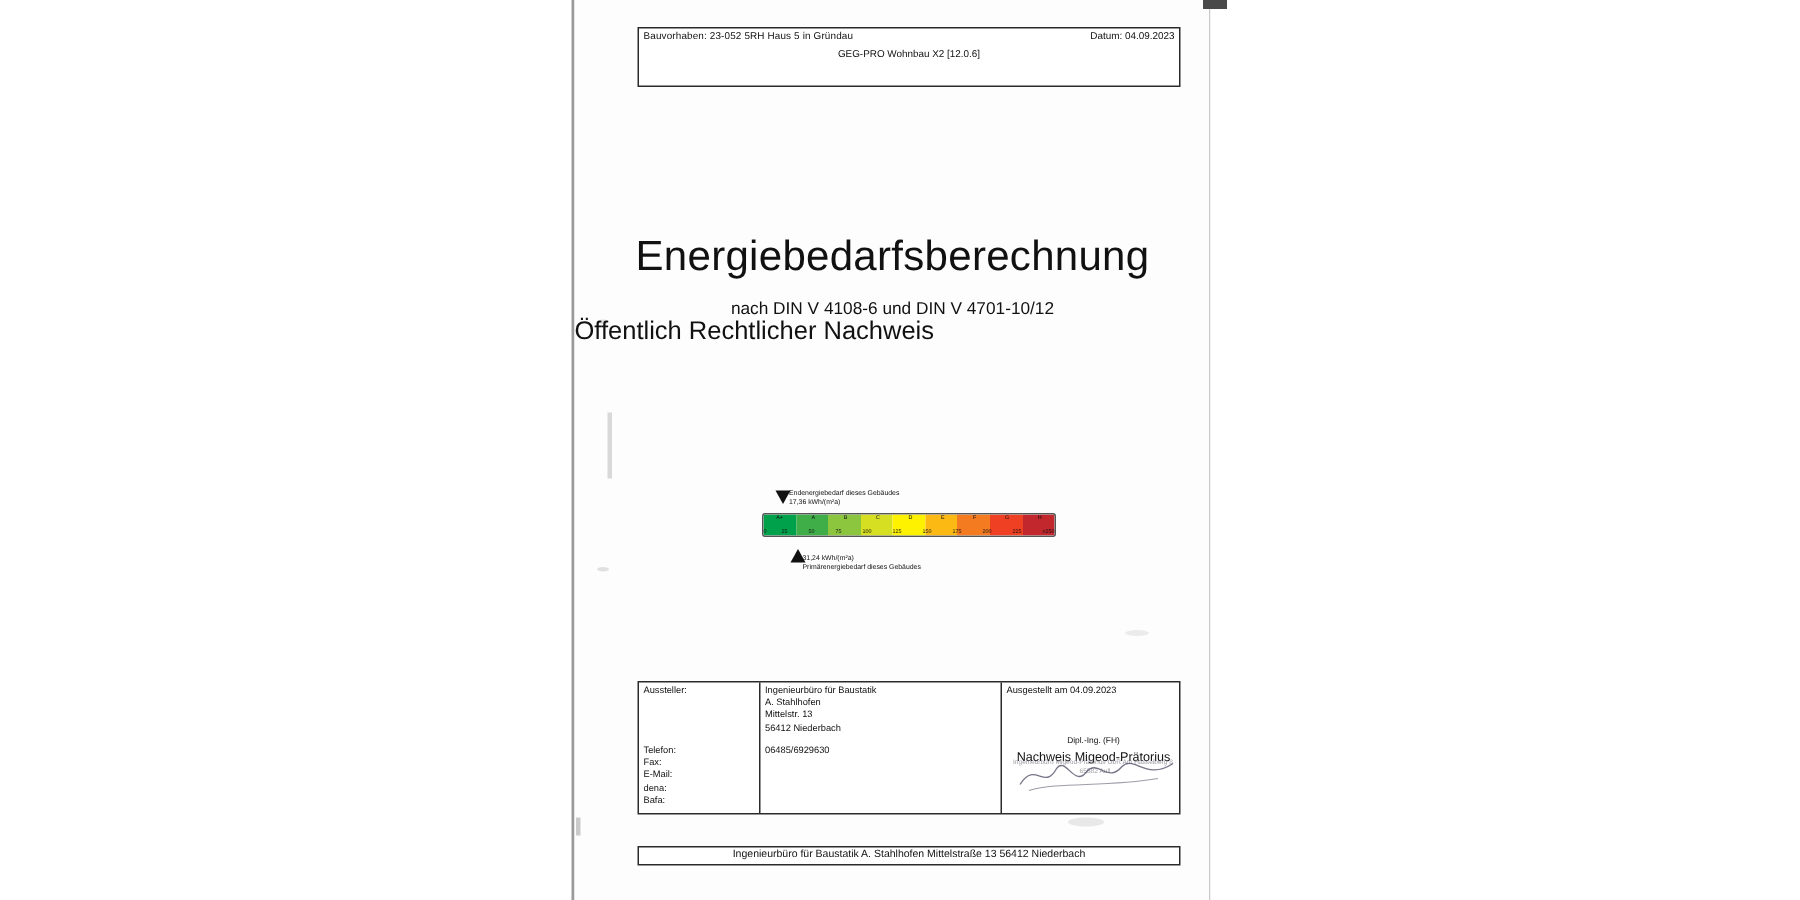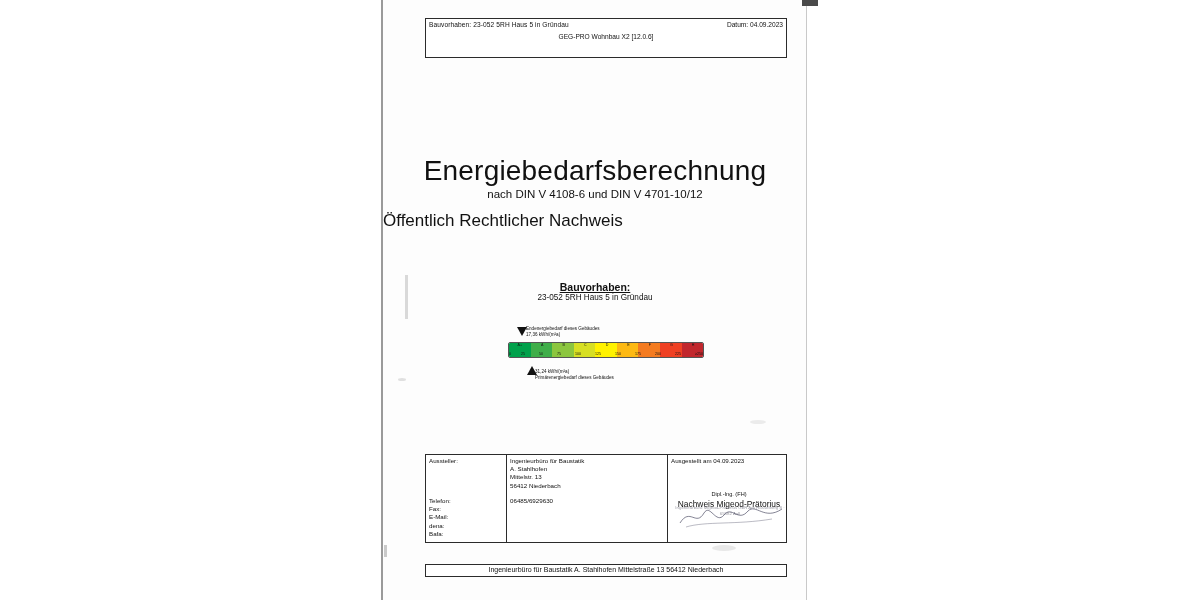--- a/index.html
+++ b/index.html
@@ -92,21 +92,21 @@
   .doc-title {
     position: absolute;
     left: 0; right: 0; top: 155px;
     text-align: center;
     font-size: 28px;
     letter-spacing: 0.2px;
     color: #111;
   }
   .doc-sub1 {
     position: absolute;
-    left: 0; right: 0; top: 188px;
+    left: 0; right: 0; top: 200px;
     text-align: center;
     font-size: 11.5px;
     color: #111;
   }
   .doc-sub2 {
     position: absolute;
     left: 0; right: 0; top: 211px;
     text-align: left;
     font-size: 17px;
     color: #111;
@@ -337,22 +337,20 @@
     <div class="header-date">Datum: 04.09.2023</div>
     <div class="header-line2">GEG-PRO Wohnbau X2 [12.0.6]</div>
   </div>
 
   <div class="title-wrap">
     <div class="doc-title">Energiebedarfsberechnung</div>
     <div class="doc-sub1">nach DIN V 4108-6 und DIN V 4701-10/12</div>
     <div class="doc-sub2">Öffentlich Rechtlicher Nachweis</div>
   </div>
 
-  <div class="bv-label">Bauvorhaben:</div>
-  <div class="bv-value">23-052 5RH Haus 5 in Gründau</div>
 
   <div class="energy-wrap">
     <div class="arrow-top" style="left: 8.72px;"></div>
     <div class="ee-caption-top">
       <div>Endenergiebedarf dieses Gebäudes</div>
       <div>17,36 kWh/(m²a)</div>
     </div>
 
     <div class="scale-bar">
       <div class="scale-seg" style="background: rgb(0, 161, 75);"></div>

